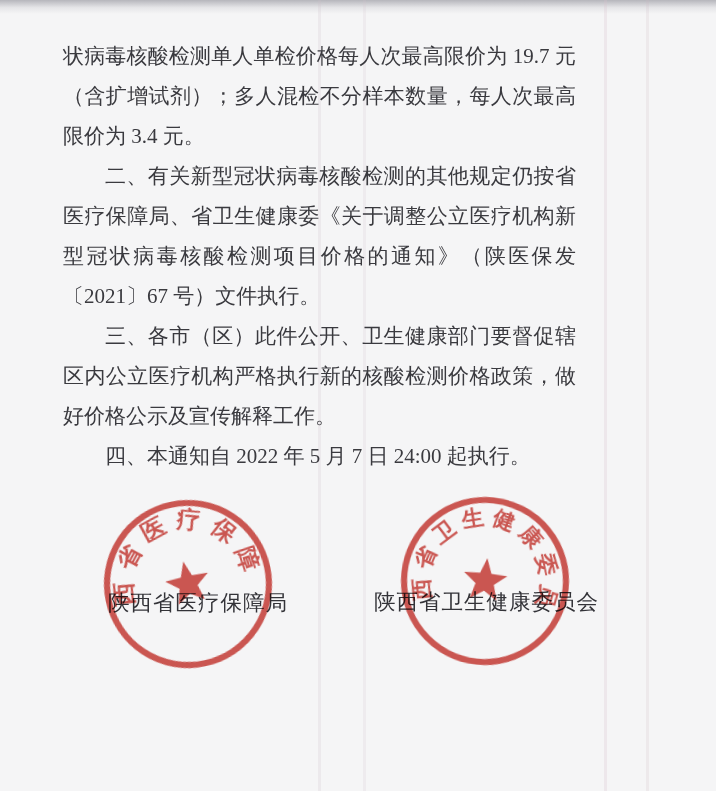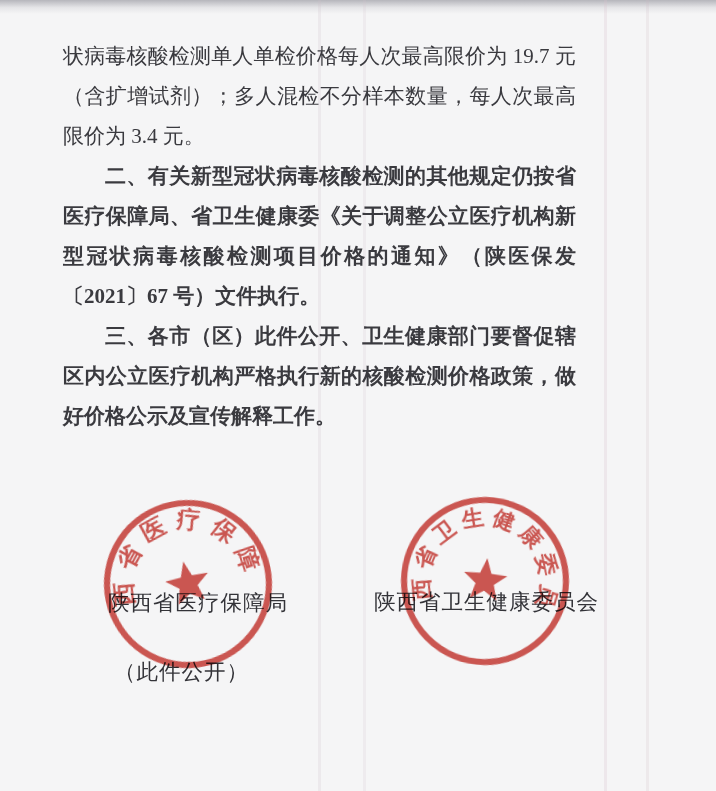--- a/index.html
+++ b/index.html
@@ -38,21 +38,21 @@
   .body-text{
     position:absolute;left:0;top:0;
     width:604px;
     padding:36px 28px 0 63px;
     color:var(--text-ink);
     font-size:21px;
     line-height:40px;
     text-align:justify;
   }
   .para{margin:0;}
-  .para.indent{text-indent:2em;font-weight:bold;}
+  .para.indent{text-indent:2em;}
   .para.attachment{margin-top:23px;text-align:left;}
 
   .sig{
     position:absolute;
     color:#333338;
     font-size:21.5px;
     letter-spacing:1px;
     white-space:nowrap;
     z-index:1;
   }
@@ -90,25 +90,25 @@
   <div class="scan-top"></div>
   <div class="scan-streak streak-1"></div>
   <div class="scan-streak streak-2"></div>
   <div class="scan-streak streak-3"></div>
   <div class="scan-streak streak-4"></div>
 
   <div class="body-text">
     <p class="para">状病毒核酸检测单人单检价格每人次最高限价为 19.7 元（含扩增试剂）；多人混检不分样本数量，每人次最高限价为 3.4 元。</p>
     <p class="para indent">二、有关新型冠状病毒核酸检测的其他规定仍按省医疗保障局、省卫生健康委《关于调整公立医疗机构新型冠状病毒核酸检测项目价格的通知》（陕医保发〔2021〕67 号）文件执行。</p>
     <p class="para indent">三、各市（区）此件公开、卫生健康部门要督促辖区内公立医疗机构严格执行新的核酸检测价格政策，做好价格公示及宣传解释工作。</p>
+    <p class="para indent">四、本通知自 2022 年 5 月 7 日 24:00 起执行。</p>
   </div>
 
   <div class="sig left-org">陕西省医疗保障局</div>
   <div class="sig right-org">陕西省卫生健康委员会</div>
-  <div class="sig public-note">（此件公开）</div>
 
   <svg class="seal seal-left" viewBox="0 0 200 200">
     <defs>
       <path id="arcL" d="M 42 127.1 A 64 64 0 1 1 158 127.1" fill="none"></path>
     </defs>
     <circle class="ring" cx="100" cy="100" r="92"></circle>
     <polygon class="star" points="100,74 106.47,91.1 124.73,91.97 110.46,103.4 115.28,121.03 100,111 84.72,121.03 89.54,103.4 75.27,91.97 93.53,91.1"></polygon>
     <text text-anchor="middle">
       <textPath href="#arcL" startOffset="50%">陕西省医疗保障局</textPath>
     </text>

